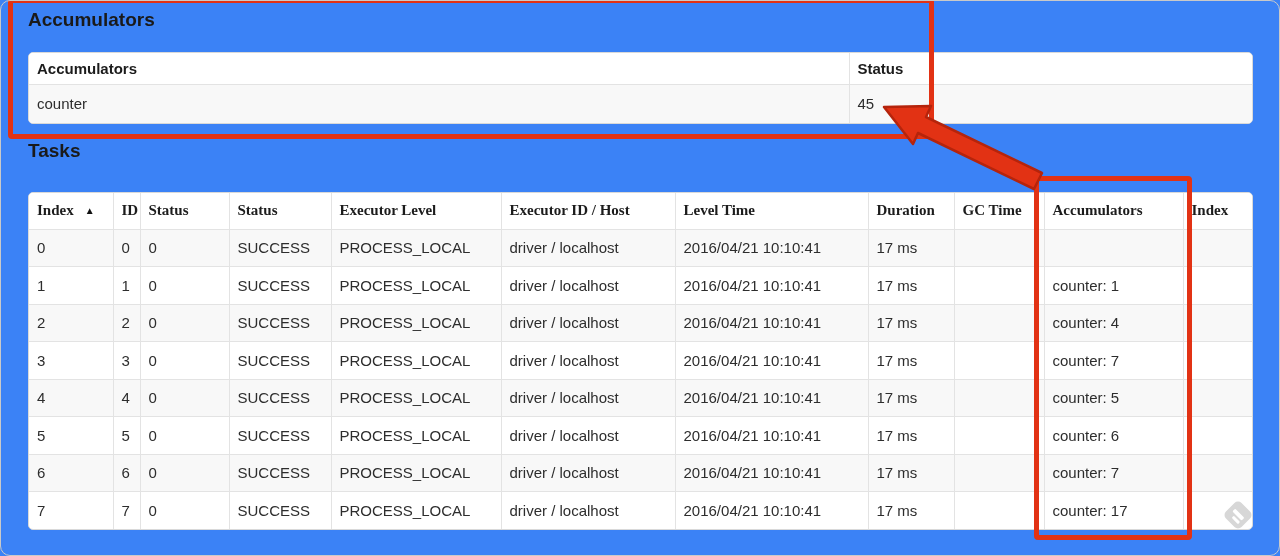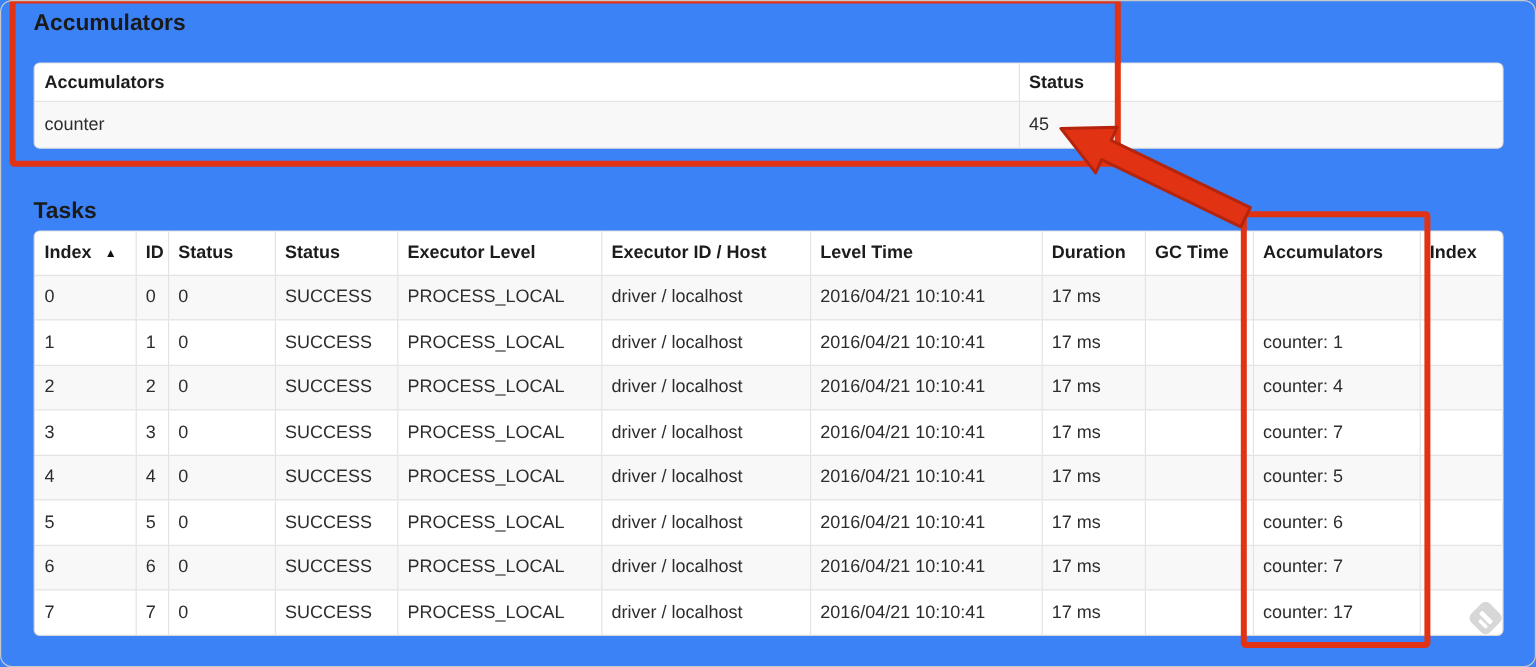--- a/index.html
+++ b/index.html
@@ -9,40 +9,40 @@
     font-family:"Liberation Sans","DejaVu Sans",sans-serif; overflow:hidden;
   }
   .frame {
     position:absolute; inset:0; border:1px solid #c9c9c9; border-radius:10px;
     z-index:40; pointer-events:none;
   }
   .section-heading {
     position:absolute; left:28px; font-size:19px; font-weight:bold; color:#1a1a1a;
   }
   #acc-heading { top:9px; }
-  #tasks-heading { top:166px; }
+  #tasks-heading { top:140px; }
 
   .tbl-wrap {
     position:absolute; left:28px; width:1225px; background:#fff;
     border:1px solid #d9d9d9; border-radius:5px; overflow:hidden;
   }
   #acc-table-wrap { top:52px; }
   #tasks-table-wrap { top:192px; }
   table { width:100%; border-collapse:collapse; table-layout:fixed; }
   th, td {
     text-align:left; padding:0 4px 0 8px; font-size:15px; white-space:nowrap;
     vertical-align:middle; border-left:1px solid #e3e3e3;
   }
   th:first-child, td:first-child { border-left:none; }
   thead th { font-weight:bold; color:#1c1c1c; background:#fff; }
   tbody td { border-top:1px solid #e3e3e3; color:#2d2d2d; }
   tbody tr:nth-child(odd) { background:#f8f8f8; }
   #acc-table-wrap thead tr { height:31px; }
   #acc-table-wrap tbody tr { height:39px;margin-top:36px; }
-  #tasks-table-wrap thead tr { height:36px; }
+  #tasks-table-wrap thead tr { height:36px;font-family:Liberation Serif, serif; }
   #tasks-table-wrap tbody tr { height:37.5px; }
   .sort-caret { font-size:10px; margin-left:11px; color:#111; position:relative; top:-1px; }
 
   .anno-box {
     position:absolute; border:5px solid #e23214; border-radius:4px;
     z-index:21; pointer-events:none;
   }
   #anno-box-summary { left:8px; top:-2px; width:926px; height:141px; }
   #anno-box-column  { left:1034px; top:176px; width:158px; height:364px; }
   #anno-arrow { position:absolute; left:0; top:0; z-index:22; pointer-events:none; }

